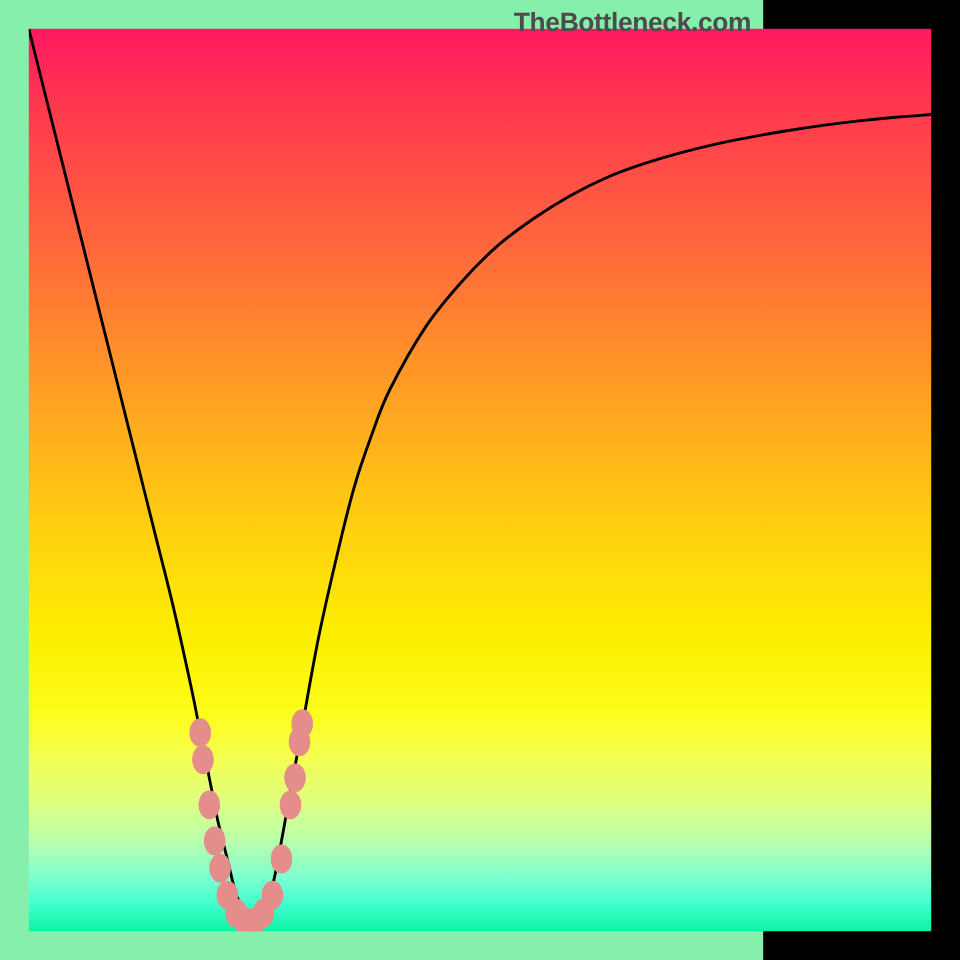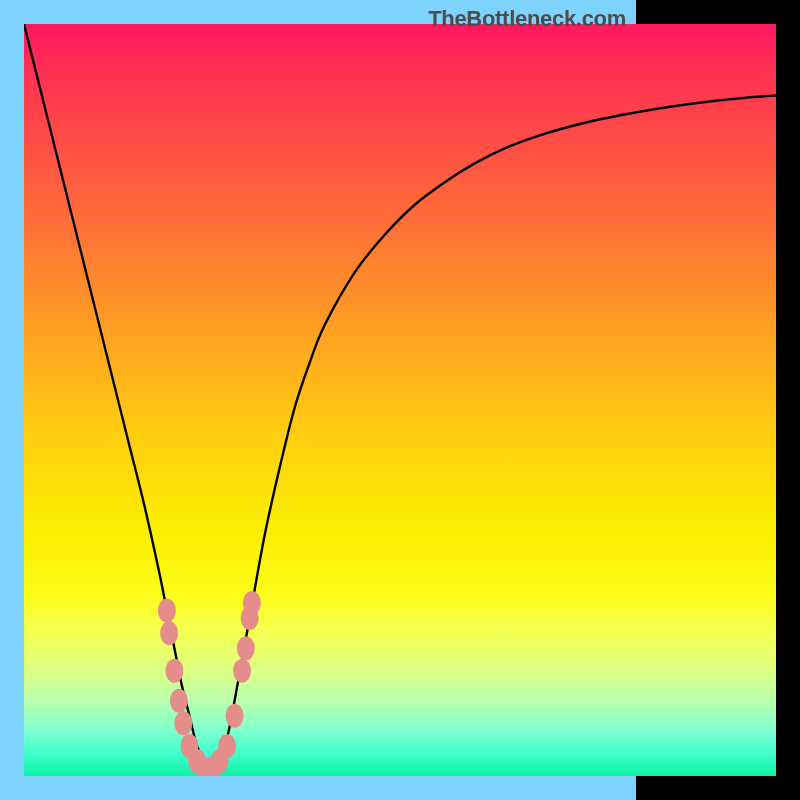--- a/index.html
+++ b/index.html
@@ -8,21 +8,21 @@
     width: 800px;
     height: 800px;
     background: #000;
     overflow: hidden;
     font-family: Arial, Helvetica, sans-serif;
   }
   .frame {
     position: relative;
     width: 636px;
     height: 800px;
-    background: #7dd3fc;
+    background: #86efac;
   }
   .watermark {
     position: absolute;
     top: 6px;
     right: 10px;
     color: #4c4c4c;
     font-size: 22px;
     font-weight: 600;
     z-index: 5;
     letter-spacing: -0.3px;

